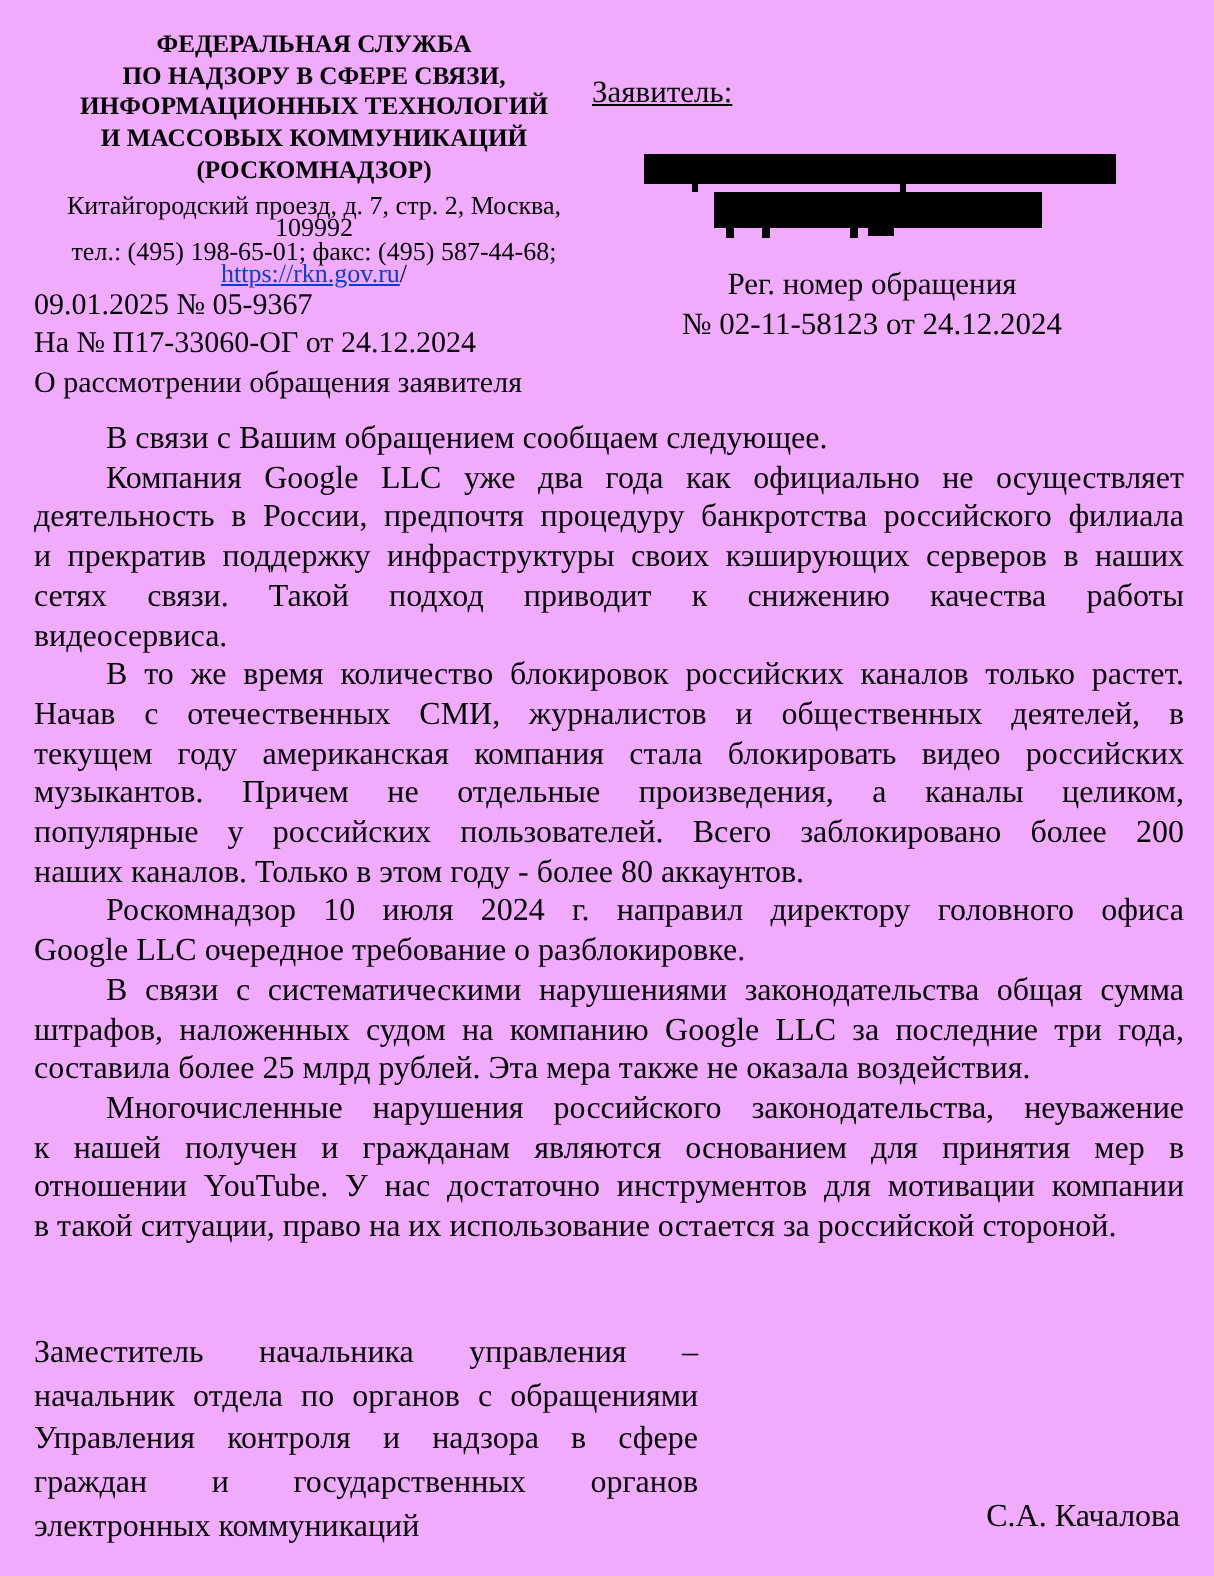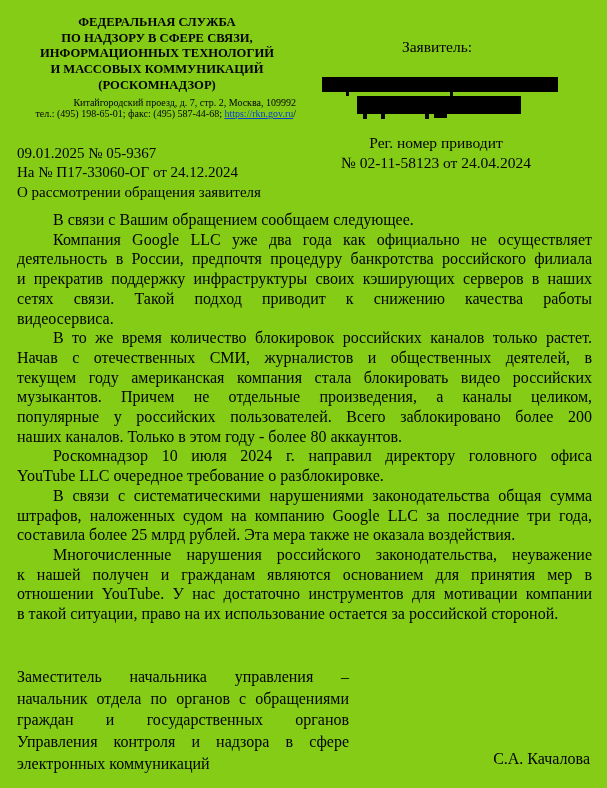--- a/index.html
+++ b/index.html
@@ -1,28 +1,28 @@
 <!DOCTYPE html>
 <html><head>
 <meta charset="utf-8">
 <style>
   * { margin:0; padding:0; box-sizing:border-box; }
   html,body { background:#ffffff; }
   .page {
     position:relative; width:607px; height:788px; margin:0 auto;
-    background:#84cc16; color:#000000; overflow:hidden;
+    background:#f0abfc; color:#000000; overflow:hidden;
     font-family:"Liberation Serif","DejaVu Serif",serif;
   }
   
   .letterhead { position:absolute; left:18px; top:15px; width:278px; text-align:center; }
   .lh-title { font-weight:bold; font-size:12.6px; line-height:15.7px; }
-  .lh-addr { font-size:10px; line-height:11.6px; margin-top:3px;text-align:right; }
+  .lh-addr { font-size:13px; line-height:11.6px; margin-top:3px; }
   .lh-link { color:#0b3fd0; text-decoration:underline; }
   
-  .applicant-label { position:absolute; left:296px; top:38px; width:282px; text-align:center; font-size:15.5px; }
+  .applicant-label { position:absolute; left:296px; top:38px; width:282px; font-size:15.5px;text-decoration:underline; }
   .redact { position:absolute; background:#000; }
   .r-box1 { left:322px; top:77px;  width:236px; height:15px; }
   .r-box2 { left:357px; top:96px;  width:164px; height:18px; }
   .r-mark { position:absolute; background:#000; }
   
   .reg-block { position:absolute; left:286px; top:133px; width:300px; text-align:center;
                font-size:15.5px; line-height:19.6px; }
   
   .refs { position:absolute; left:17px; top:144px; font-size:15px; line-height:19.4px; }
   
@@ -59,22 +59,22 @@
   <div class="redact r-box1"></div>
   <div class="redact r-box2"></div>
   <div class="r-mark" style="left:346px;top:92px;width:3px;height:4px;"></div>
   <div class="r-mark" style="left:450px;top:92px;width:3px;height:4px;"></div>
   <div class="r-mark" style="left:363px;top:114px;width:4px;height:5px;"></div>
   <div class="r-mark" style="left:381px;top:114px;width:4px;height:5px;"></div>
   <div class="r-mark" style="left:425px;top:114px;width:4px;height:5px;"></div>
   <div class="r-mark" style="left:434px;top:114px;width:13px;height:4px;"></div>
 
   <div class="reg-block">
-    <div>Рег. номер приводит</div>
-    <div>№ 02-11-58123 от 24.04.2024</div>
+    <div>Рег. номер обращения</div>
+    <div>№ 02-11-58123 от 24.12.2024</div>
   </div>
 
   <div class="refs">
     <div>09.01.2025 № 05-9367</div>
     <div>На № П17-33060-ОГ от 24.12.2024</div>
     <div>О рассмотрении обращения заявителя</div>
   </div>
 
   <div class="body-text">
       <div class="line ind">В связи с Вашим обращением сообщаем следующее.</div>
@@ -83,32 +83,32 @@
       <div class="line jl">и прекратив поддержку инфраструктуры своих кэширующих серверов в наших</div>
       <div class="line jl">сетях связи. Такой подход приводит к снижению качества работы</div>
       <div class="line">видеосервиса.</div>
       <div class="line ind jl">В то же время количество блокировок российских каналов только растет.</div>
       <div class="line jl">Начав с отечественных СМИ, журналистов и общественных деятелей, в</div>
       <div class="line jl">текущем году американская компания стала блокировать видео российских</div>
       <div class="line jl">музыкантов. Причем не отдельные произведения, а каналы целиком,</div>
       <div class="line jl">популярные у российских пользователей. Всего заблокировано более 200</div>
       <div class="line">наших каналов. Только в этом году - более 80 аккаунтов.</div>
       <div class="line ind jl">Роскомнадзор 10 июля 2024 г. направил директору головного офиса</div>
-      <div class="line">YouTube LLC очередное требование о разблокировке.</div>
+      <div class="line">Google LLC очередное требование о разблокировке.</div>
       <div class="line ind jl">В связи с систематическими нарушениями законодательства общая сумма</div>
       <div class="line jl">штрафов, наложенных судом на компанию Google LLC за последние три года,</div>
       <div class="line">составила более 25 млрд рублей. Эта мера также не оказала воздействия.</div>
       <div class="line ind jl">Многочисленные нарушения российского законодательства, неуважение</div>
       <div class="line jl">к нашей получен и гражданам являются основанием для принятия мер в</div>
       <div class="line jl">отношении YouTube. У нас достаточно инструментов для мотивации компании</div>
       <div class="line">в такой ситуации, право на их использование остается за российской стороной.</div>
     </div>
 
   <div class="sig-block">
       <div class="line jl">Заместитель начальника управления –</div>
       <div class="line jl">начальник отдела по органов с обращениями</div>
+      <div class="line jl">Управления контроля и надзора в сфере</div>
       <div class="line jl">граждан и государственных органов</div>
-      <div class="line jl">Управления контроля и надзора в сфере</div>
       <div class="line">электронных коммуникаций</div>
     </div>
   <div class="signer">С.А. Качалова</div>
 
 </div>
 
 </body></html>

